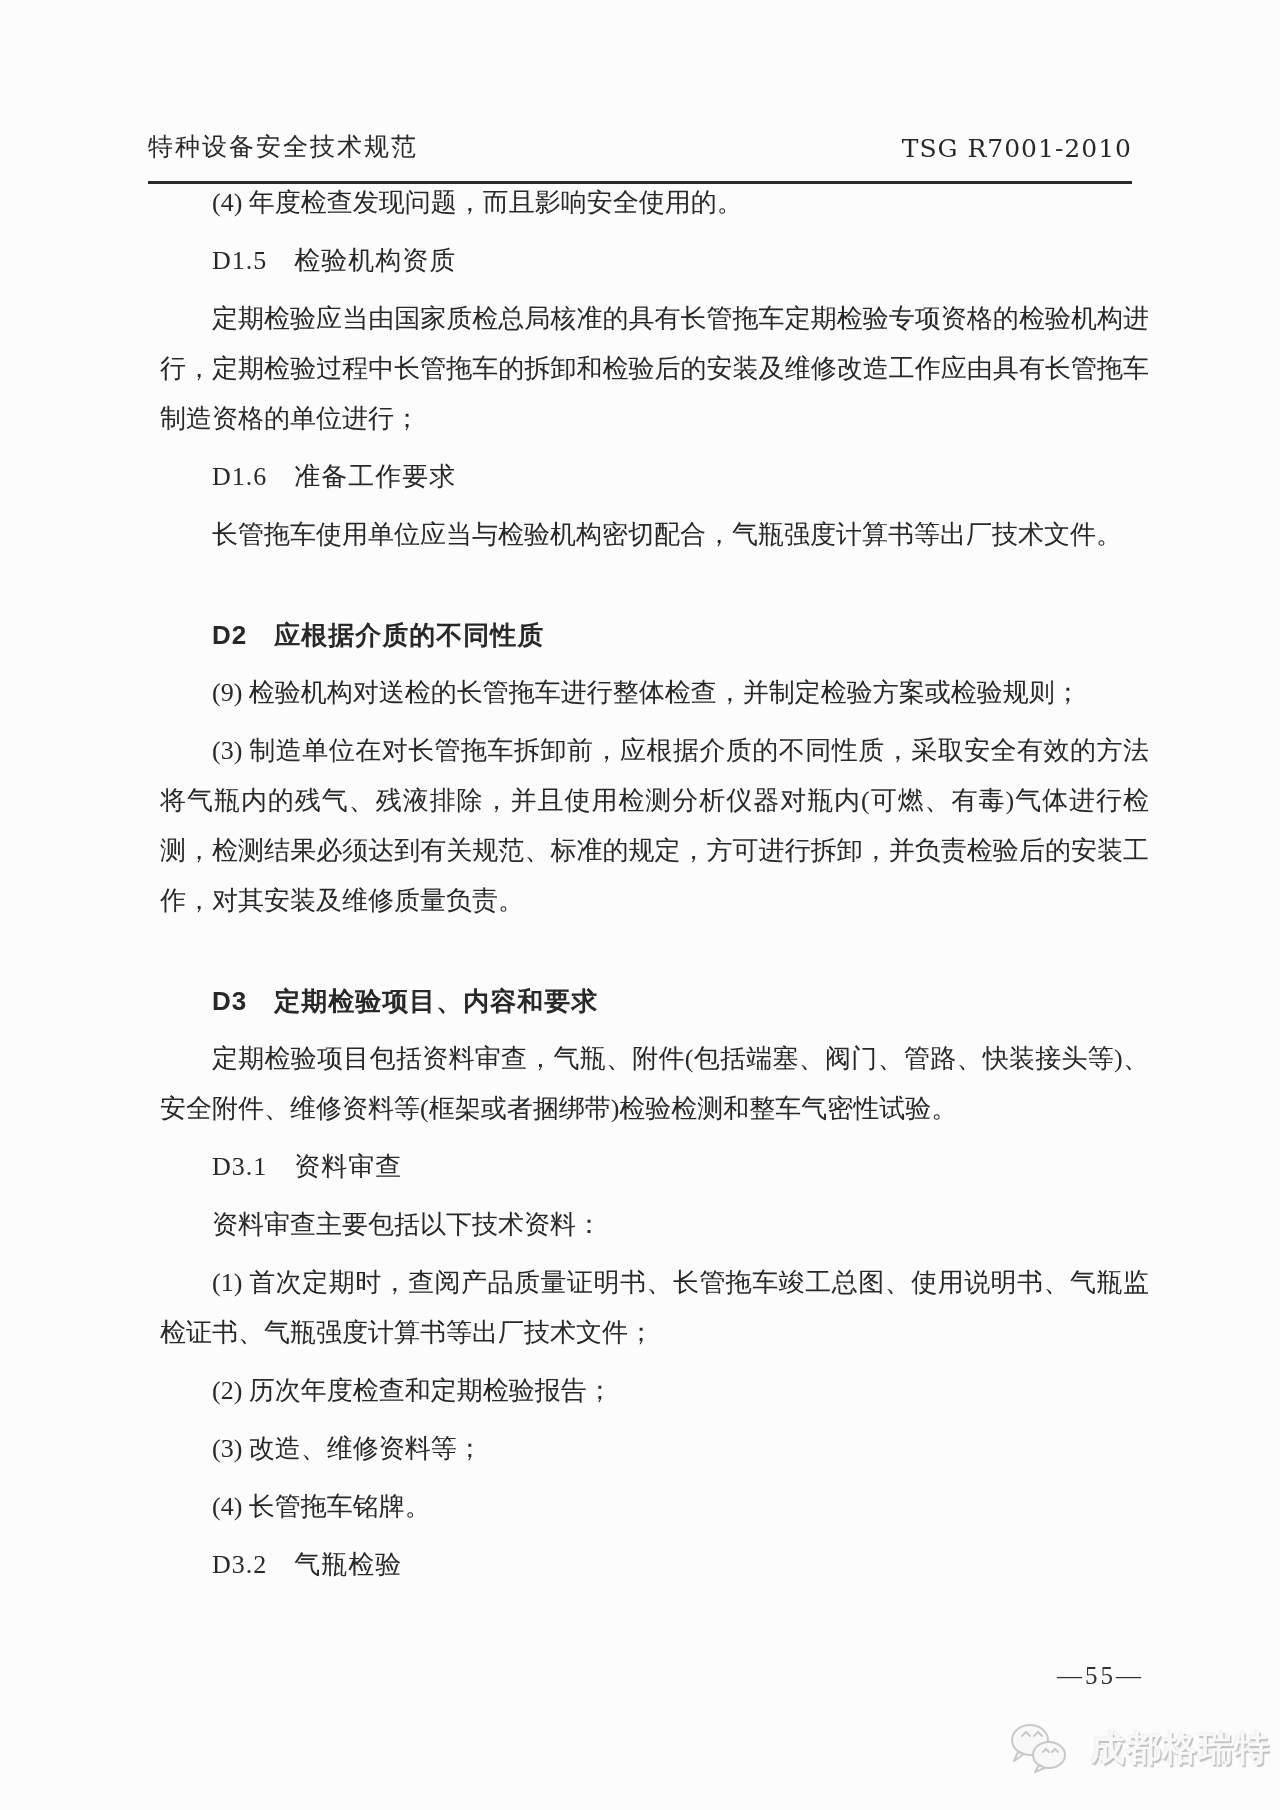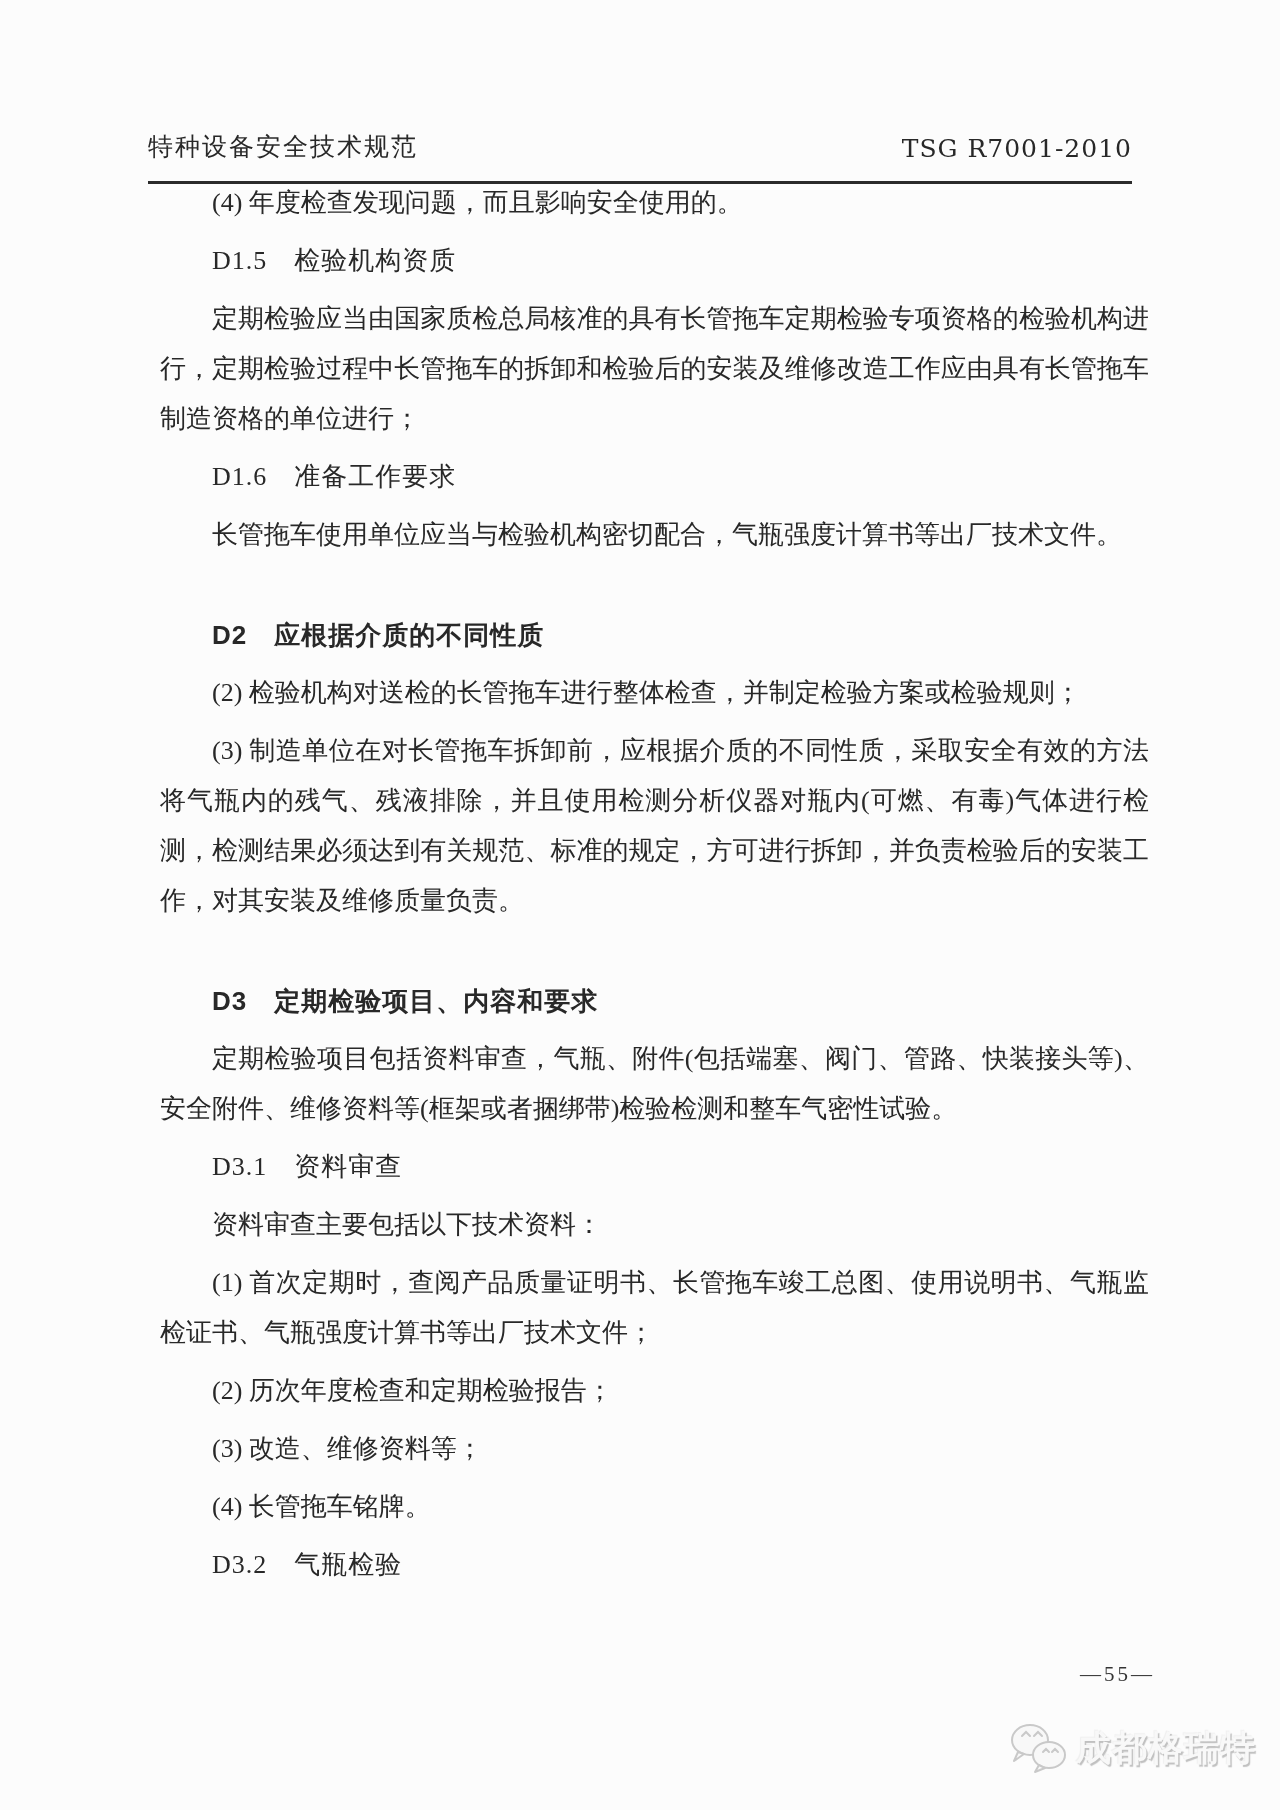--- a/index.html
+++ b/index.html
@@ -56,31 +56,31 @@
   .doc-body p.gap-before{ margin-top:50px; }
   .section-heading{
     font-family:"Liberation Sans","DejaVu Sans",sans-serif;
     font-weight:bold;
     letter-spacing:1px;
   }
   .sub-heading{ letter-spacing:1px; }
   
   .page-number{
     position:absolute;
-    left:1080px; top:1662px;
-    font-size:21px;
+    left:1057px; top:1662px;
+    font-size:25px;
     letter-spacing:3px;
     color:#333;
   }
   .watermark{
     position:absolute;
     left:1008px; top:1722px;
     display:flex;
     align-items:center;
-    gap:6px;
+    gap:20px;
     user-select:none;
   }
   .watermark .wm-icon{ display:block; }
   .watermark .wm-text{
     font-family:"Liberation Sans","DejaVu Sans",sans-serif;
     font-size:35px;
     font-weight:bold;
     letter-spacing:1px;
     color:var(--watermark-fill);
     text-shadow:1.5px 1.5px 1px #c0c0c0, -1px -1px 1px #efefef;
@@ -94,21 +94,21 @@
   <span class="right-code">TSG R7001-2010</span>
 </header>
 
 <main class="doc-body">
   <p>(4) 年度检查发现问题，而且影响安全使用的。</p>
   <p class="sub-heading">D1.5　检验机构资质</p>
   <p>定期检验应当由国家质检总局核准的具有长管拖车定期检验专项资格的检验机构进行，定期检验过程中长管拖车的拆卸和检验后的安装及维修改造工作应由具有长管拖车制造资格的单位进行；</p>
   <p class="sub-heading">D1.6　准备工作要求</p>
   <p>长管拖车使用单位应当与检验机构密切配合，气瓶强度计算书等出厂技术文件。</p>
   <p class="section-heading gap-before">D2　应根据介质的不同性质</p>
-  <p>(2) 检验机构对送检的长管拖车进行整体检查，并制定检验方案或检验规则；</p>
+  <p>(9) 检验机构对送检的长管拖车进行整体检查，并制定检验方案或检验规则；</p>
   <p>(3) 制造单位在对长管拖车拆卸前，应根据介质的不同性质，采取安全有效的方法将气瓶内的残气、残液排除，并且使用检测分析仪器对瓶内(可燃、有毒)气体进行检测，检测结果必须达到有关规范、标准的规定，方可进行拆卸，并负责检验后的安装工作，对其安装及维修质量负责。</p>
   <p class="section-heading gap-before">D3　定期检验项目、内容和要求</p>
   <p>定期检验项目包括资料审查，气瓶、附件(包括端塞、阀门、管路、快装接头等)、安全附件、维修资料等(框架或者捆绑带)检验检测和整车气密性试验。</p>
   <p class="sub-heading">D3.1　资料审查</p>
   <p>资料审查主要包括以下技术资料：</p>
   <p>(1) 首次定期时，查阅产品质量证明书、长管拖车竣工总图、使用说明书、气瓶监检证书、气瓶强度计算书等出厂技术文件；</p>
   <p>(2) 历次年度检查和定期检验报告；</p>
   <p>(3) 改造、维修资料等；</p>
   <p>(4) 长管拖车铭牌。</p>
   <p class="sub-heading">D3.2　气瓶检验</p>

